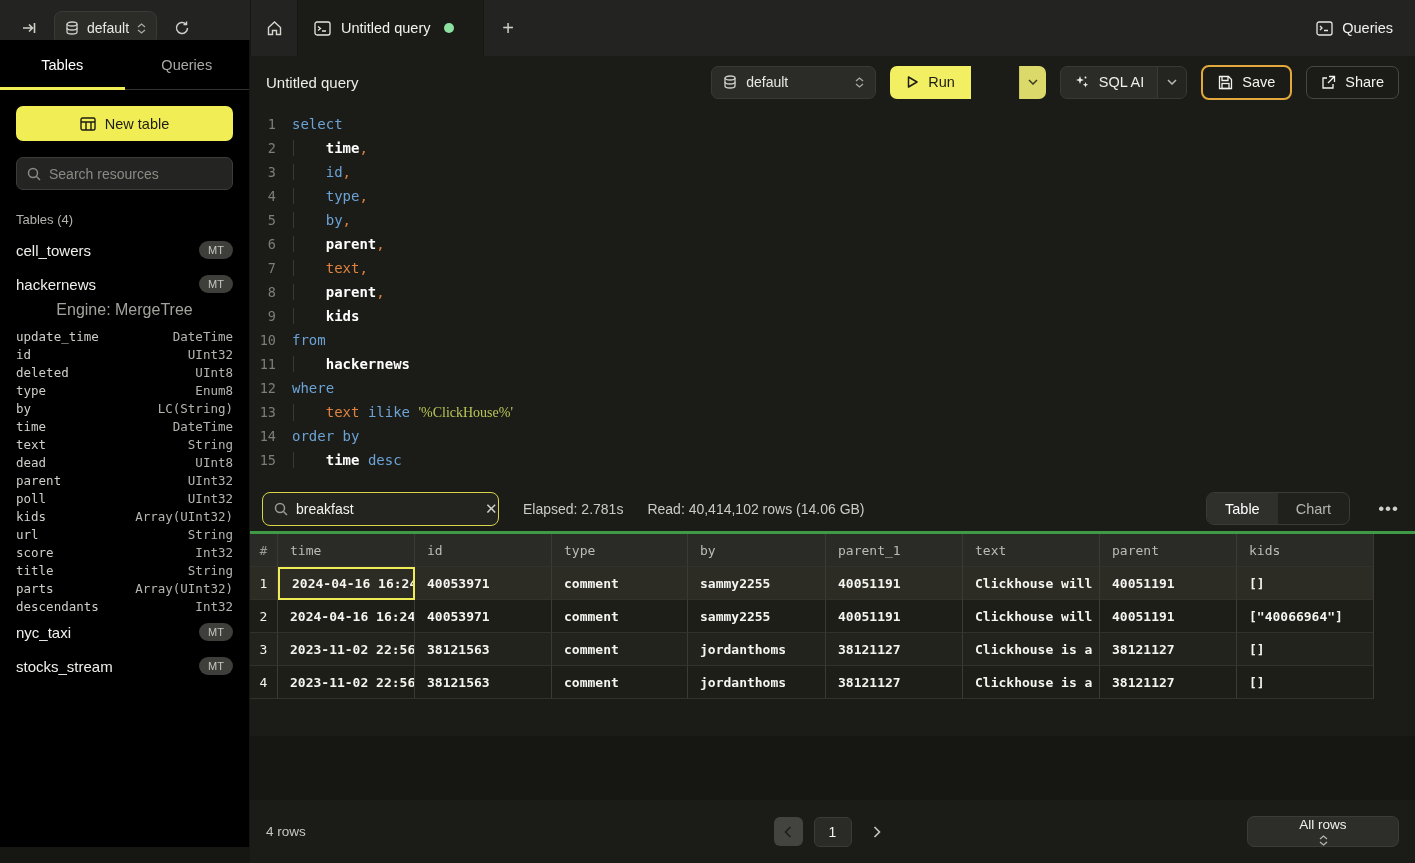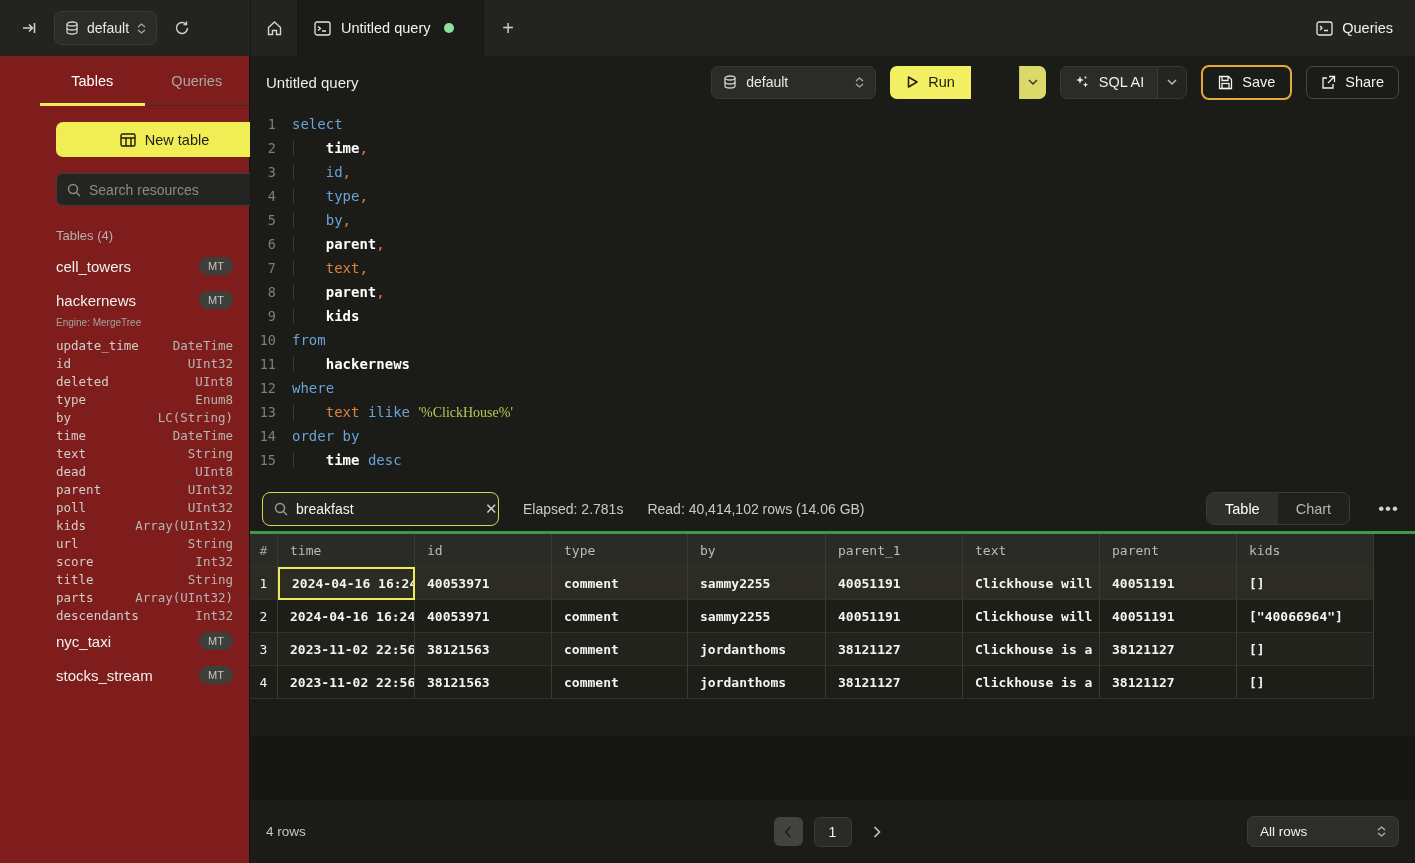--- a/index.html
+++ b/index.html
@@ -19,34 +19,34 @@
   #tabstrip { flex:1; display:flex; align-items:stretch; border-left:1px solid #161613; }
   .home-btn { width:47px; display:flex; align-items:center; justify-content:center; color:#d6d6d1; border-right:1px solid #161613; cursor:pointer; }
   .query-tab { width:186px; background:#1b1b17; display:flex; align-items:center; gap:10px; padding:0 16px; border-right:1px solid #161613; cursor:pointer; }
   .query-tab .ttl { color:#f2f2ee; font-size:14.5px; white-space:nowrap; }
   .green-dot { width:10px; height:10px; border-radius:50%; background:#8ce0a0; margin-left:4px; flex:none; }
   .plus-tab { width:48px; display:flex; align-items:center; justify-content:center; color:#cfcfca; font-size:20px; cursor:pointer; }
   #topbar-right { display:flex; align-items:center; padding:0 22px; margin-left:auto; }
   .queries-link { display:flex; align-items:center; gap:9px; color:#f0f0ec; font-size:14.5px; cursor:pointer; }
 
   
-  #sidebar { position:absolute; left:0; top:56px; width:250px; height:807px; background:#7f1d1d; border-right:1px solid #141412;padding-left:40px; }
+  #sidebar { position:absolute; left:0; top:40px; width:250px; height:807px; background:#000000; border-right:1px solid #141412; }
   #side-tabs { display:flex; height:50px; border-bottom:1px solid #32322f; }
   .side-tab { flex:1; display:flex; align-items:center; justify-content:center; font-size:14.5px; color:#a9a9a4; cursor:pointer; position:relative; }
   .side-tab.active { color:#ffffff; }
   .side-tab.active::after { content:""; position:absolute; left:0; right:0; bottom:-1px; height:3px; background:#f1ee55; }
   .newtable-btn { margin:16px; width:217px; height:35px; background:#f1ee55; border:none; border-radius:7px; display:flex; align-items:center; justify-content:center; gap:9px; color:#1d1d16; font-size:14.5px; cursor:pointer; font-family:"Liberation Sans",sans-serif; }
   .search-box { margin:0 16px 10px; width:217px; height:33px; border:1px solid #3c3c39; border-radius:7px; display:flex; align-items:center; gap:8px; padding:0 10px; color:#8b8b86; background:#242422; }
   .search-box input { background:transparent; border:none; outline:none; color:#e6e6e2; font-size:14px; width:100%; font-family:"Liberation Sans",sans-serif; }
   .search-box input::placeholder { color:#8b8b86; }
   .side-section-title { padding:12px 16px 6px; font-size:13px; color:#b3b3ae; }
   .tbl-item { display:flex; align-items:center; justify-content:space-between; padding:8px 16px; cursor:pointer; }
   .tbl-item .nm { font-size:15px; color:#f0f0ec; }
   .mt-badge { background:#3e3e3b; color:#c6c6c1; font-size:11px; padding:3px 9px; border-radius:9px; }
-  .engine-line { padding:0 16px 8px; font-size:10px; color:#a3a39e; }
+  .engine-line { padding:0 16px 8px; font-size:16px; color:#a3a39e;text-align:center; }
   .col-row { display:flex; justify-content:space-between; padding:1.5px 16px; font-size:12.5px; }
   .col-row .cn { color:#cfcfca; }
   .col-row .ct { color:#b5b5b0; }
 
   
   #main-header { position:absolute; left:250px; top:56px; width:1165px; height:52px; background:#1b1b17; display:flex; align-items:center; padding:0 16px; }
   #main-title { font-size:15px; color:#edede9; }
   #header-actions { margin-left:auto; display:flex; align-items:center; gap:14px; }
   .hdr-db { height:33px; min-width:165px; background:#2b2b28; border:1px solid #383835; border-radius:7px; display:flex; align-items:center; gap:9px; padding:0 11px; cursor:pointer; }
   .hdr-db .lbl { font-size:14px; color:#e8e8e4; flex:1; }
@@ -97,21 +97,21 @@
   .row-b { background:#23231d; }
   .cell-selected { border:2px solid #f0ec55 !important; }
 
   
   #bottombar { position:absolute; left:250px; top:800px; width:1165px; height:63px; background:#1b1b17; display:flex; align-items:center; padding:0 16px; }
   #row-count { color:#c8c8c3; font-size:13.5px; }
   #pager { position:absolute; left:50%; transform:translateX(-50%); display:flex; align-items:center; gap:11px; }
   .pg-prev { width:29px; height:29px; border-radius:6px; background:#434340; color:#1d1d1a; display:flex; align-items:center; justify-content:center; cursor:default; }
   .pg-page { width:38px; height:30px; border-radius:6px; background:#2a2a27; border:1px solid #3b3b38; color:#f2f2ee; display:flex; align-items:center; justify-content:center; font-size:14px; }
   .pg-next { width:29px; height:29px; display:flex; align-items:center; justify-content:center; color:#c8c8c3; cursor:pointer; }
-  .pagesize-select { margin-left:auto; height:31px; min-width:152px; background:#2d2d2a; border:1px solid #3b3b38; border-radius:7px; display:flex; align-items:center; justify-content:space-between; padding:0 12px; cursor:pointer; }
+  .pagesize-select { margin-left:auto; height:31px; min-width:152px; background:#2d2d2a; border:1px solid #3b3b38; border-radius:7px; display:flex; align-items:center; justify-content:space-between; padding:0 12px; cursor:pointer;flex-direction:column; }
   .pagesize-select .lbl { font-size:13.5px; color:#f2f2ee; }
 
   svg { display:block; }
 </style>
 </head>
 <body>
 
 <div id="app">
 
   <div id="topbar">

